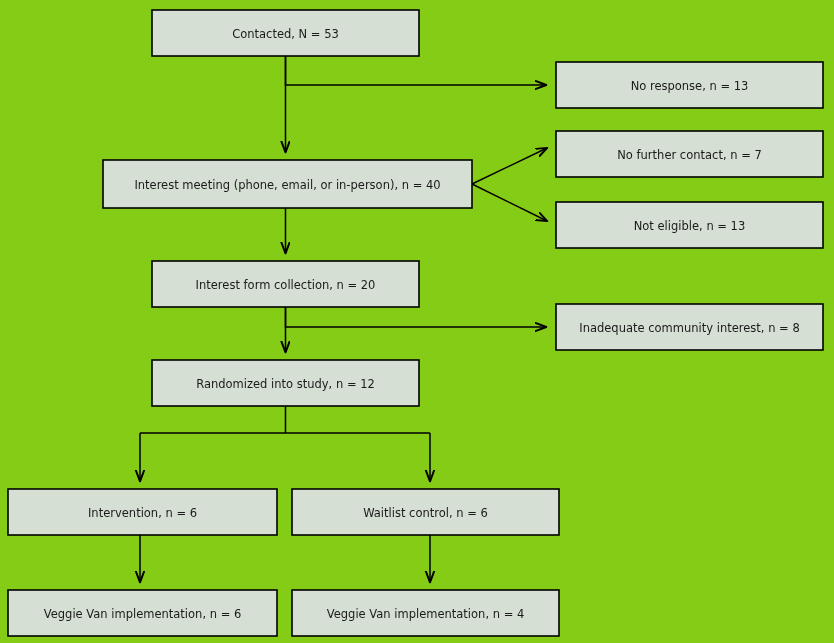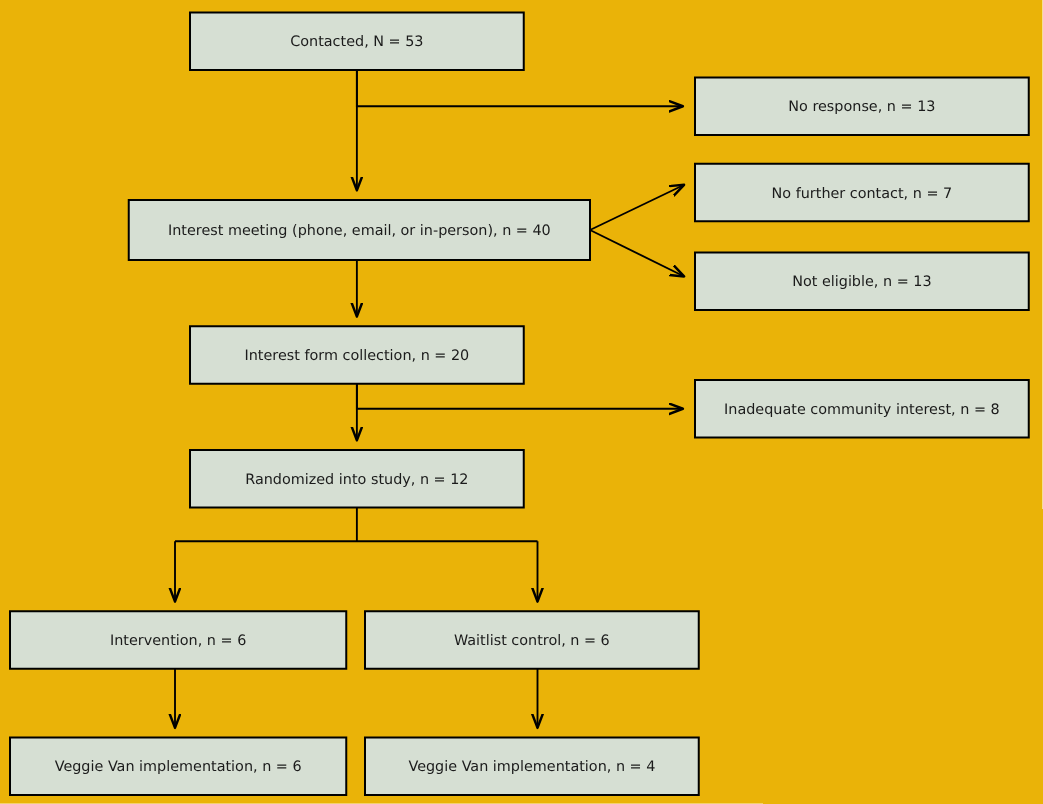--- a/index.html
+++ b/index.html
@@ -10,21 +10,21 @@
   body {
     font-family: "DejaVu Sans", sans-serif;
     width: 834px;
     height: 643px;
     overflow: hidden;
   }
   #flowchart-root {
     position: relative;
     width: 834px;
     height: 643px;
-    background: #eab308;
+    background: #84cc16;
   }
   svg.flow-canvas {
     position: absolute;
     left: 0;
     top: 0;
     width: 834px;
     height: 643px;
   }
   .node-rect {
     fill: #d6dfd3;

